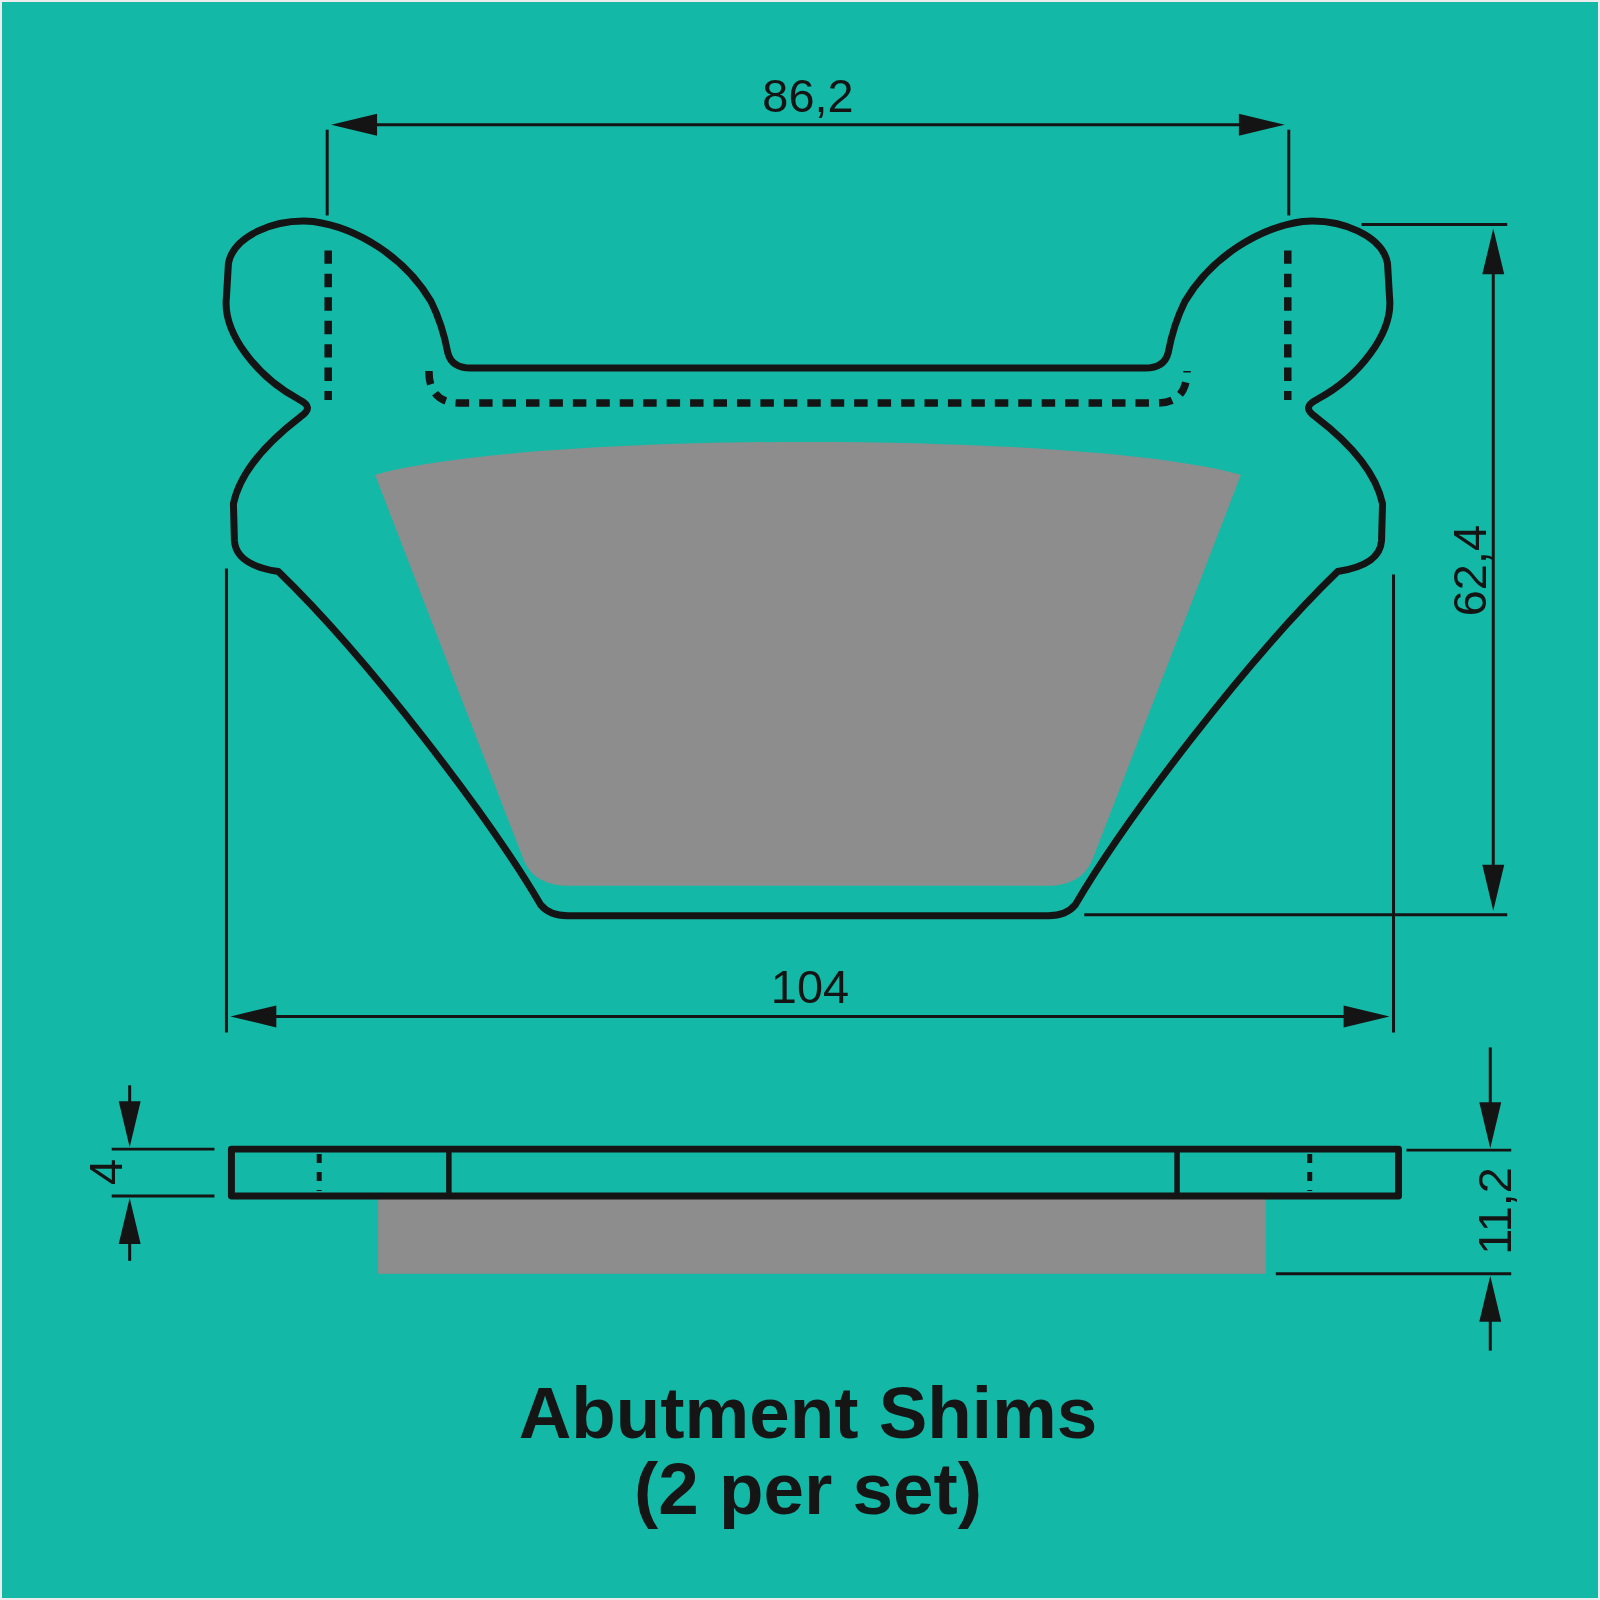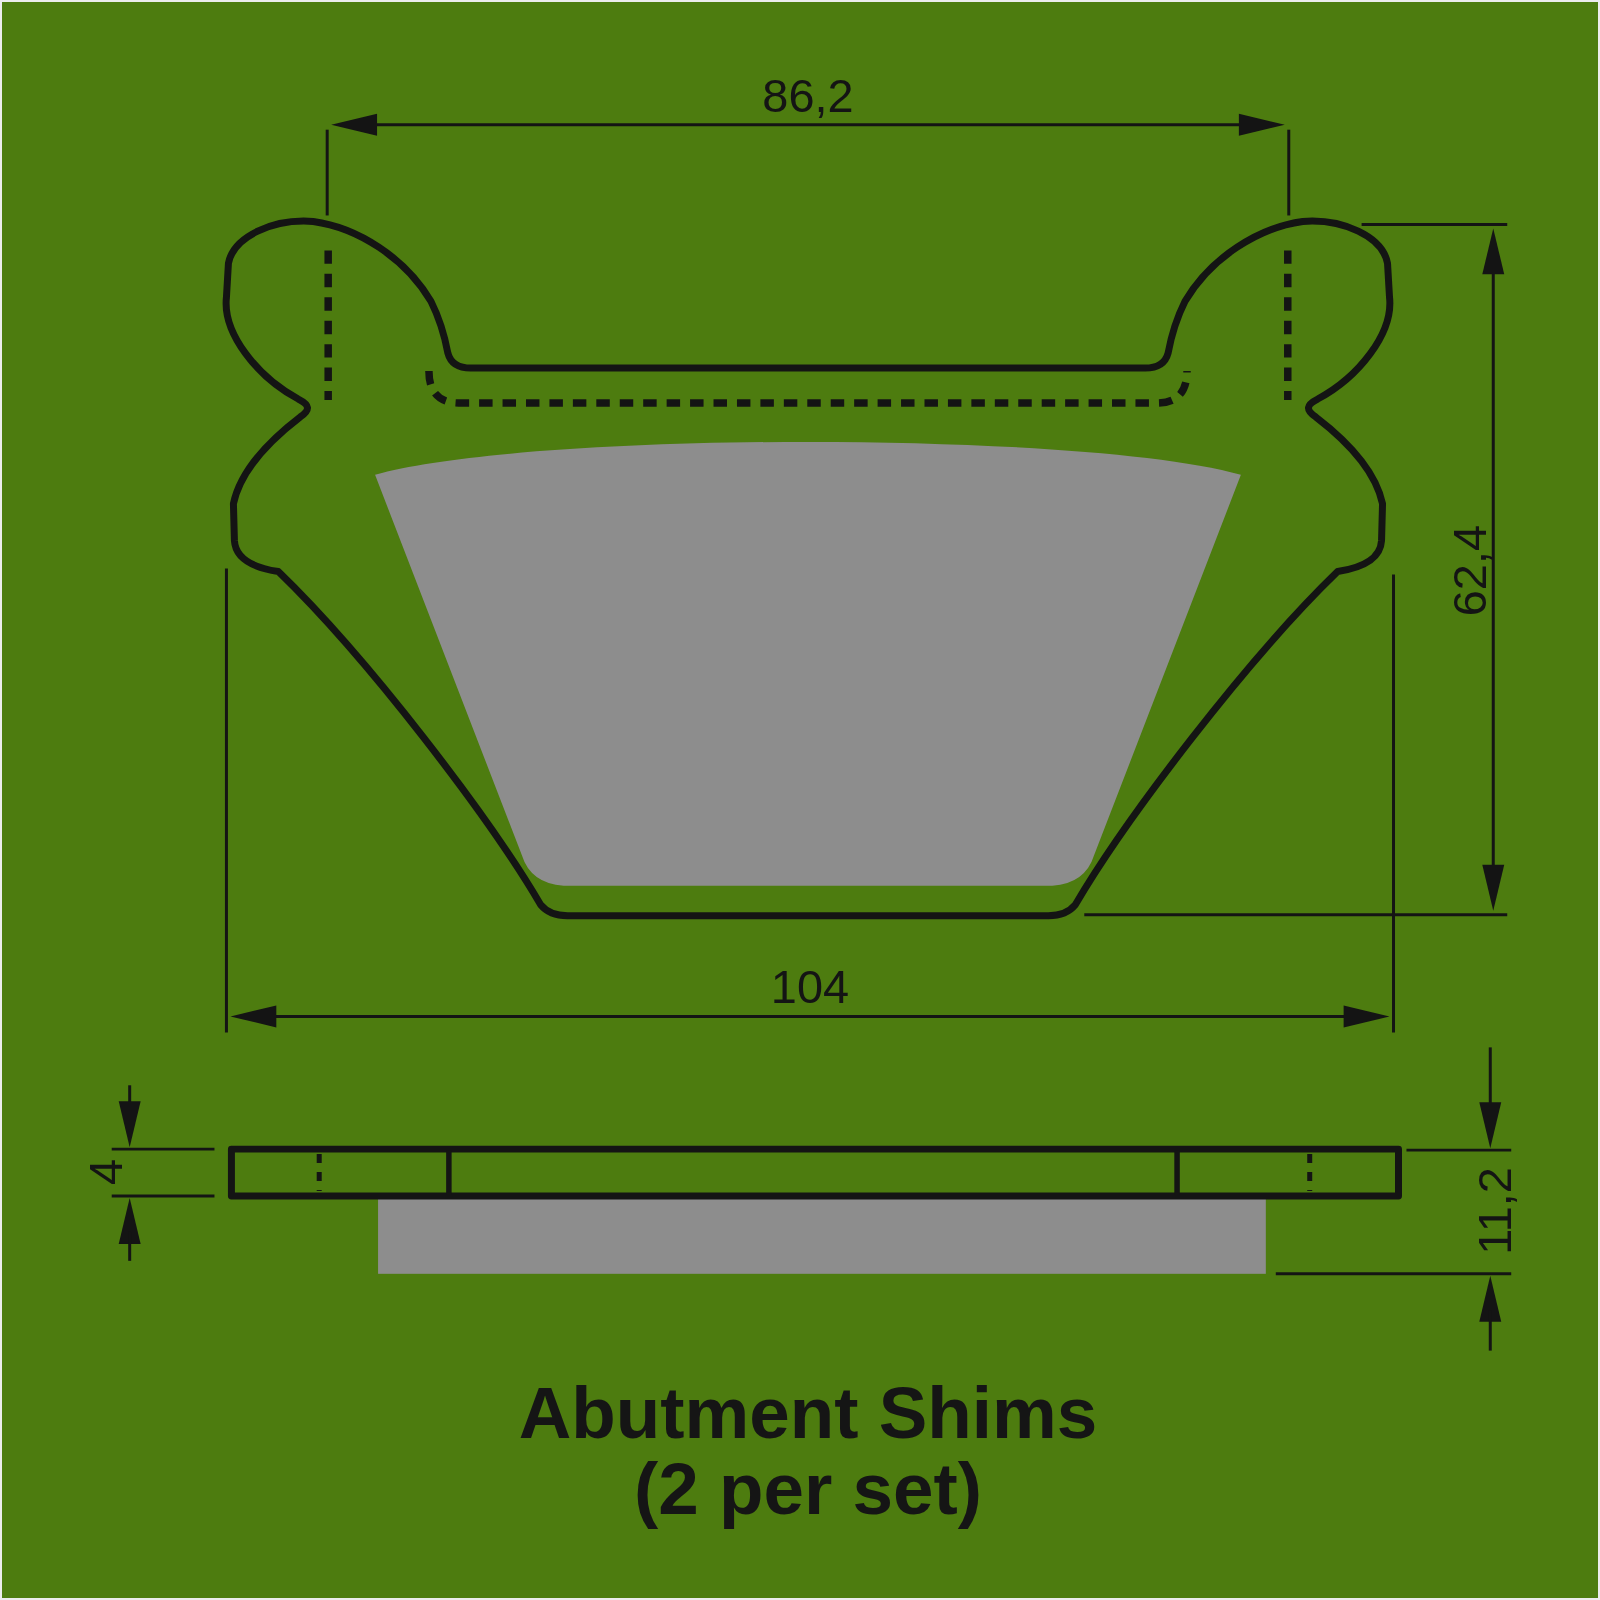--- a/index.html
+++ b/index.html
@@ -6,21 +6,21 @@
     margin: 0;
     padding: 0;
     background: #ffffff;
     width: 100%;
     height: 100%;
   }
   .canvas-frame {
     width: 1596px;
     height: 1596px;
     border: 2px solid #ececec;
-    background: #4d7c0f;
+    background: #14b8a6;
     box-sizing: content-box;
   }
   svg { display: block; width: 1596px; height: 1596px; }
 
   
   .outline-thick {
     fill: none;
     stroke: #141414;
     stroke-width: 7;
     stroke-linecap: round;

